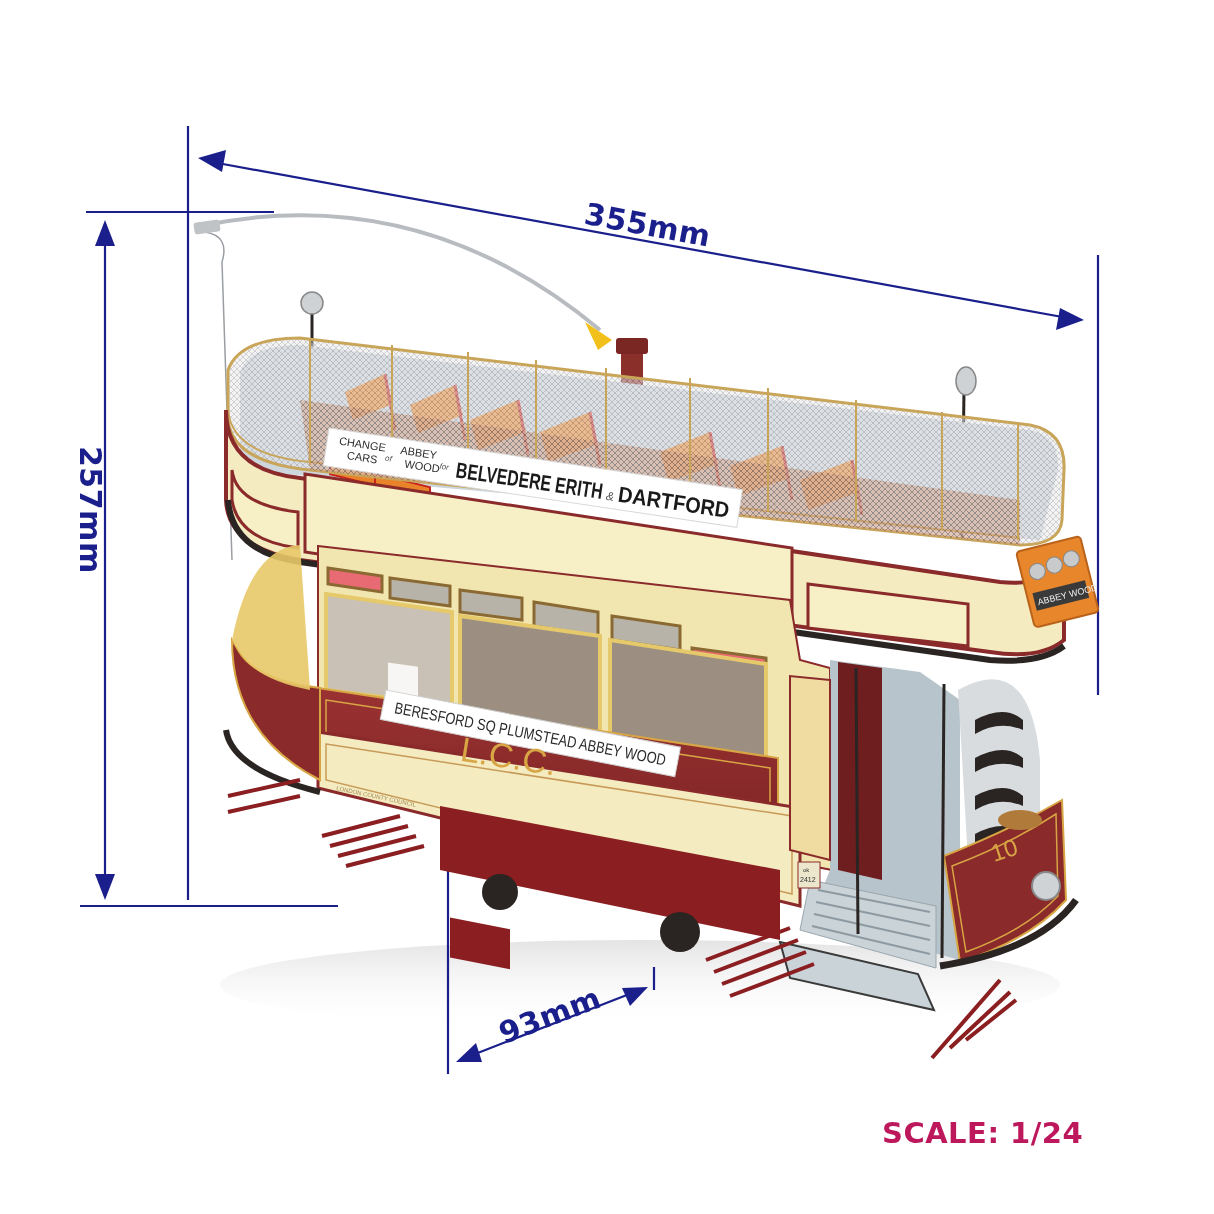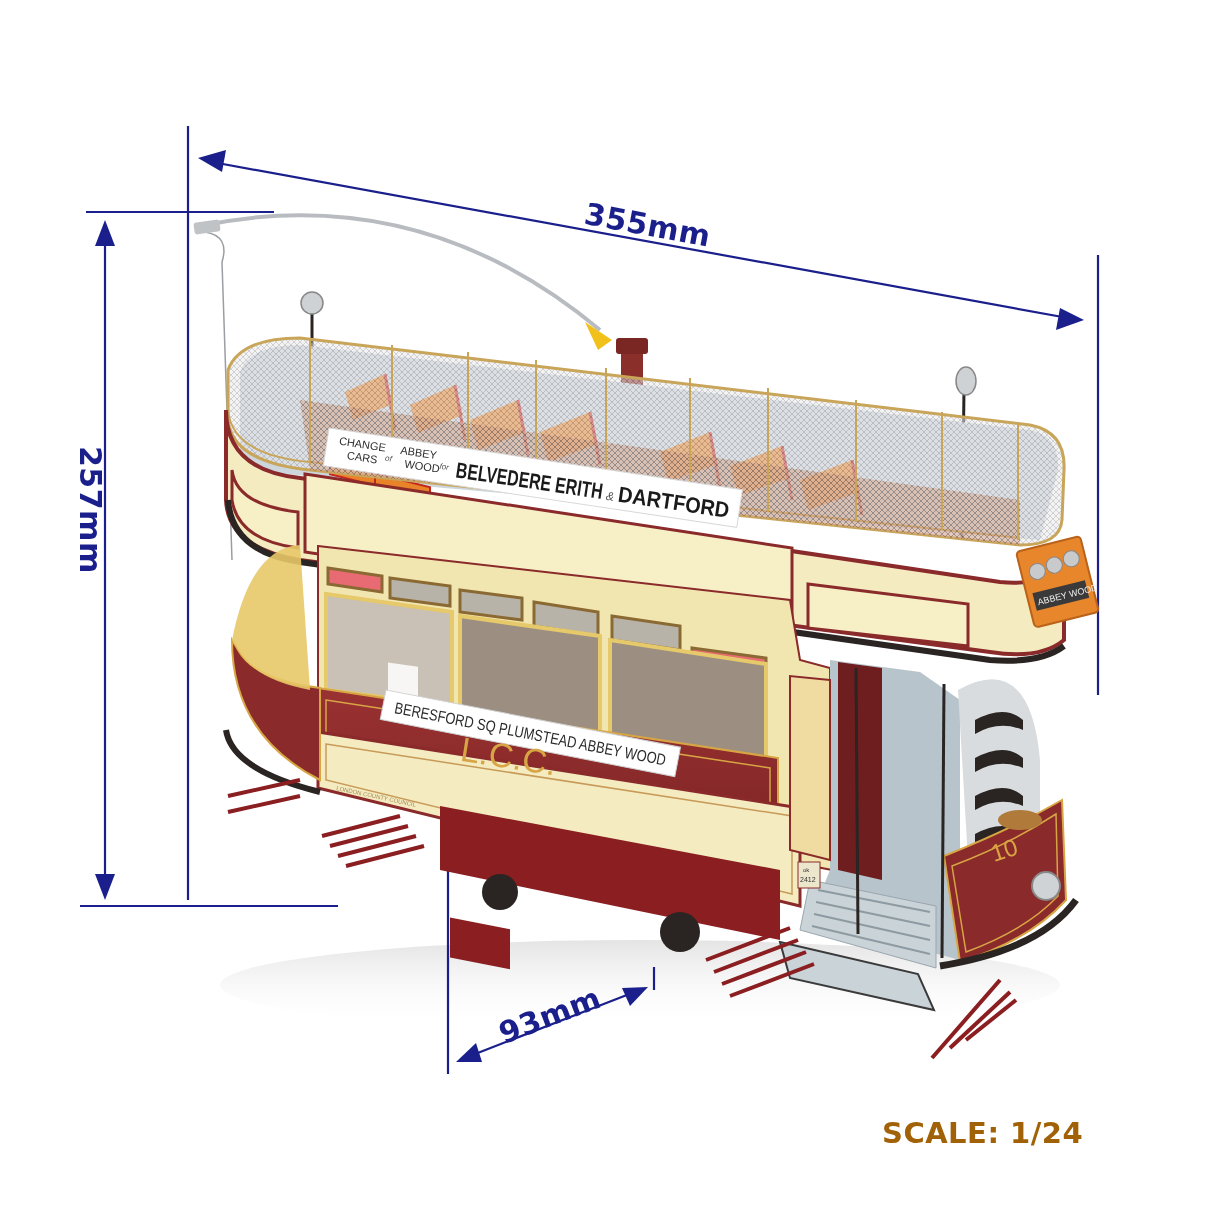--- a/index.html
+++ b/index.html
@@ -1,21 +1,21 @@
 <!DOCTYPE html>
 <html><head>
 <meta charset="utf-8">
 <style>
   html, body { margin:0; padding:0; background:#ffffff; }
   body { width:1214px; height:1214px; position:relative; overflow:hidden;
          font-family:"DejaVu Sans", sans-serif; }
   #stage { position:absolute; left:0; top:0; width:1214px; height:1214px; }
   .dim-label { position:absolute; color:#1a1f8c; font-family:"DejaVu Sans", sans-serif;
                font-weight:bold; font-size:30px; letter-spacing:0.5px; white-space:nowrap; }
-  #scale-label { position:absolute; left:882px; top:1116px; color:#a16207;
+  #scale-label { position:absolute; left:882px; top:1116px; color:#be185d;
                  font-family:"DejaVu Sans", sans-serif; font-weight:bold; font-size:29px;
                  letter-spacing:0.5px; white-space:nowrap; }
   svg text { font-family:"Liberation Sans Narrow","Liberation Sans", sans-serif; }
 </style>
 </head>
 <body>
 
 <div id="stage">
 
   <svg width="1214" height="1214" viewBox="0 0 1214 1214" style="position:absolute;left:0;top:0">

